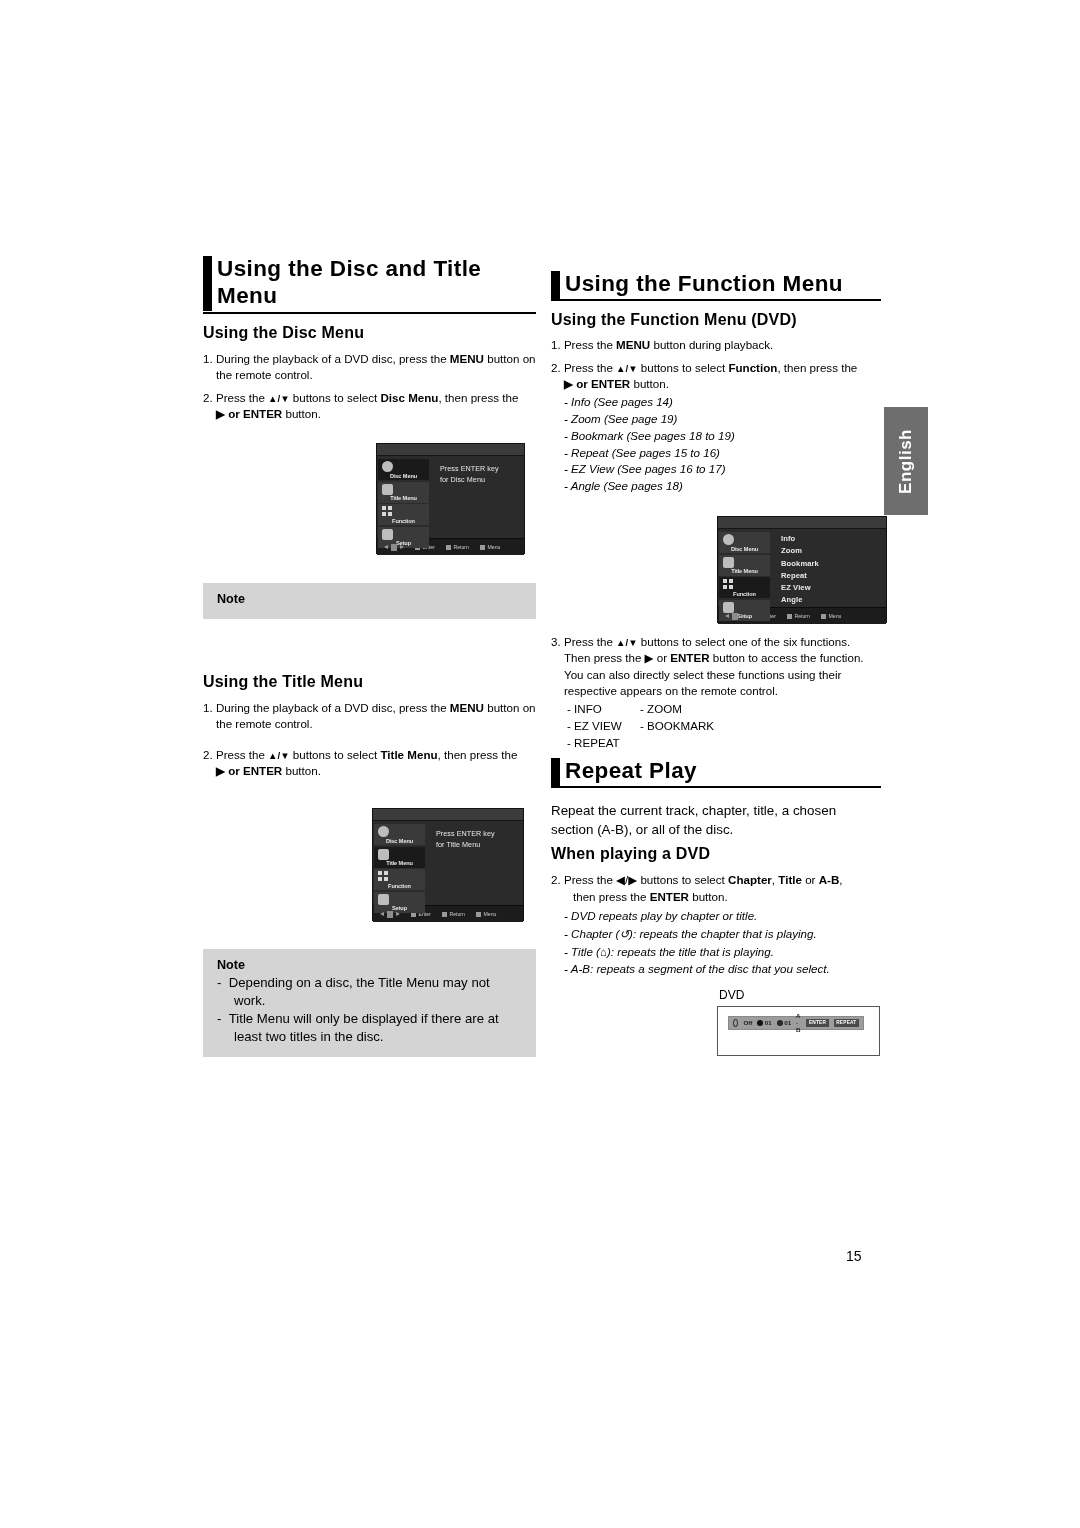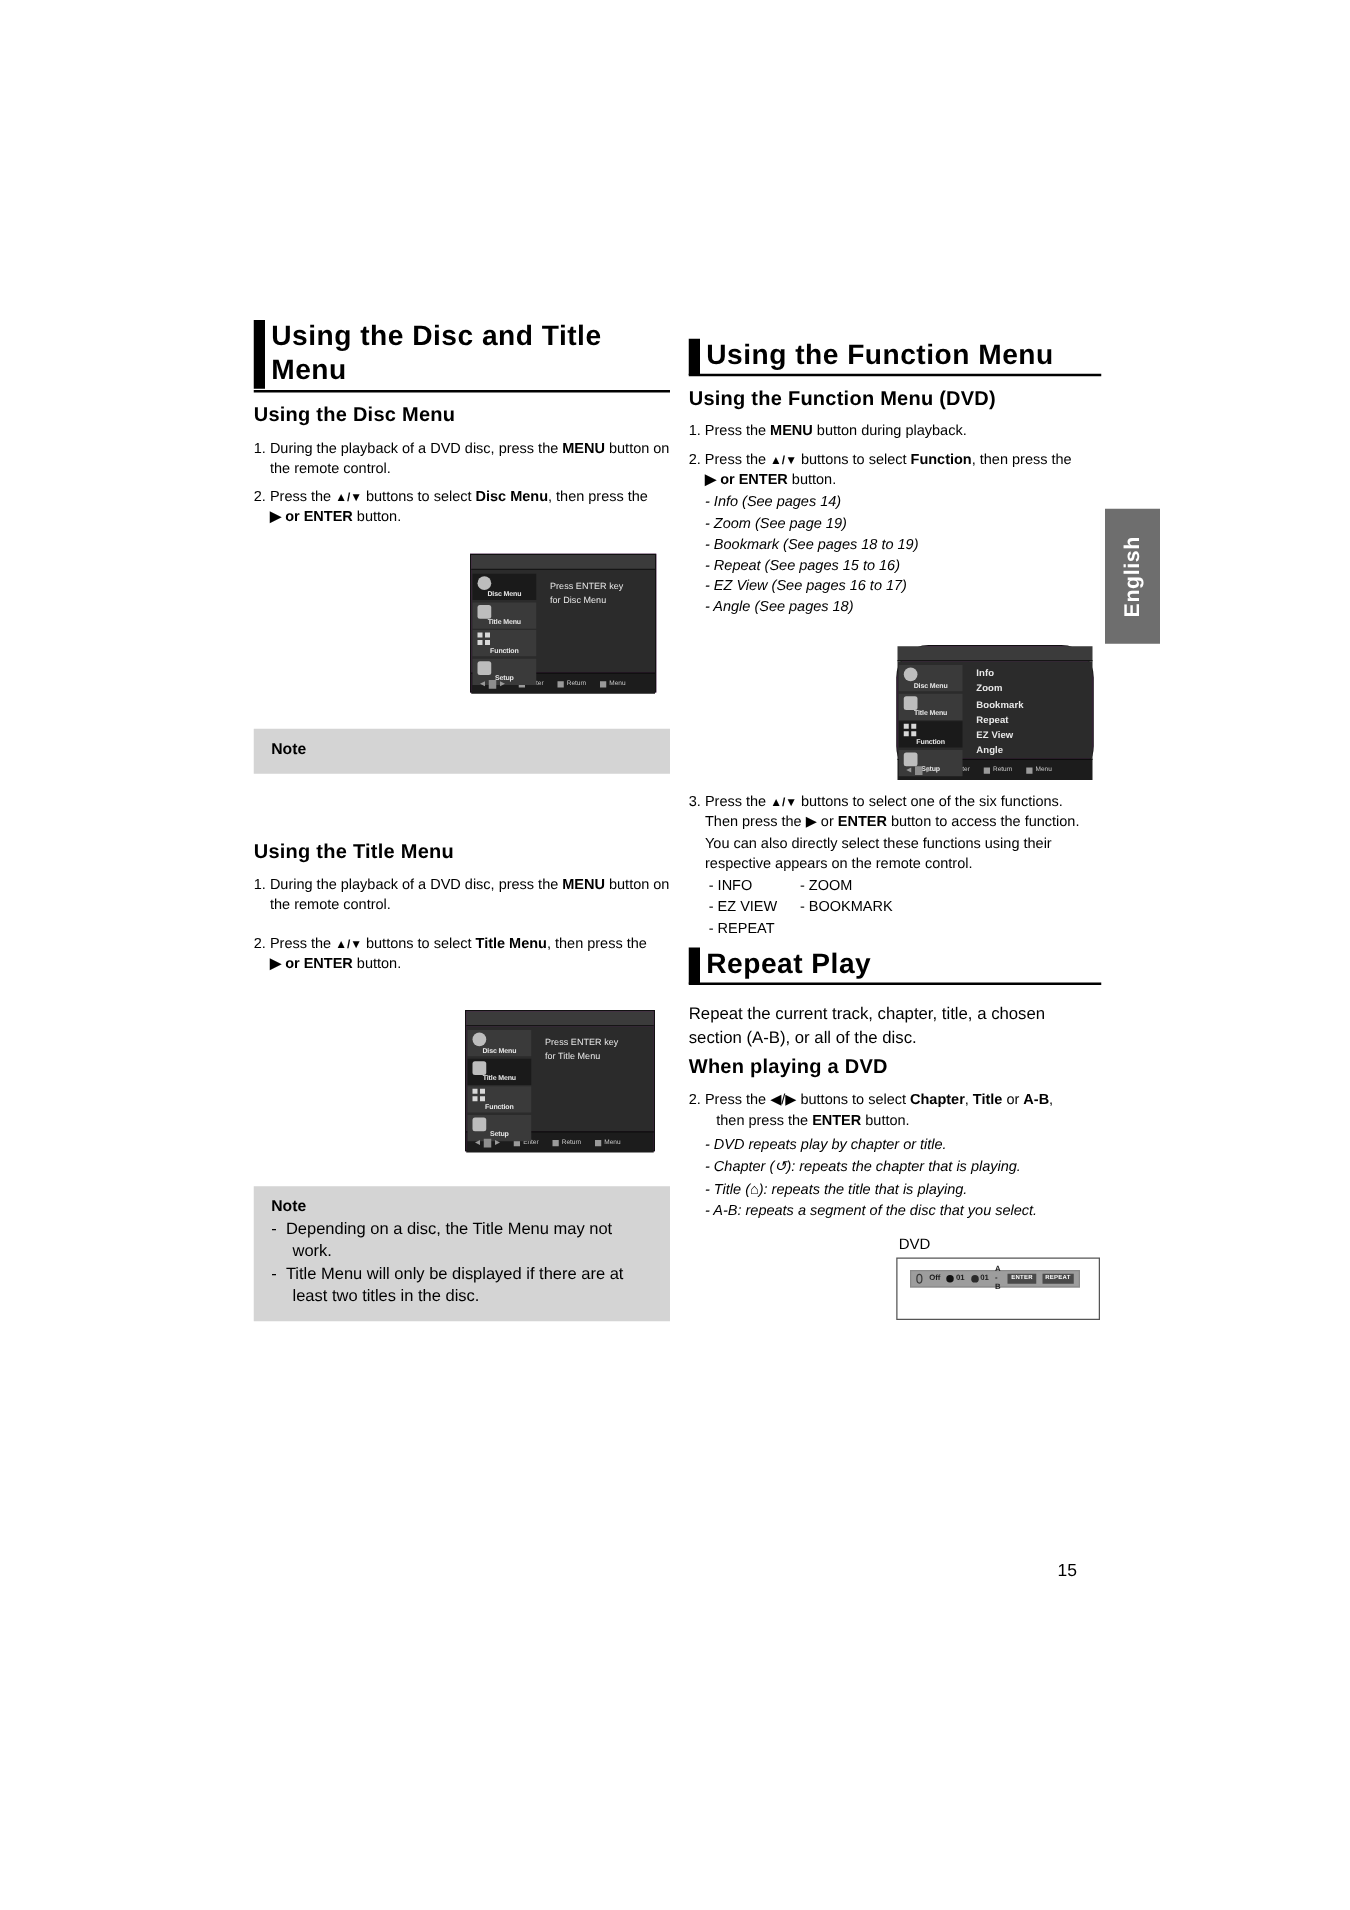--- a/index.html
+++ b/index.html
@@ -61,21 +61,21 @@
   }
   .note-title{font-size:12.6px;font-weight:bold;margin-bottom:2px;}
   .note-item{
     font-size:13.2px;line-height:1.33;
     padding-left:17px;text-indent:-17px;
     margin-bottom:1px;
   }
 
   
   .screen{
-    background:#701a75;
+    background:#fef9c3;
     border:1px solid #111;
     position:relative;
     box-sizing:border-box;
   }
   .screen .topbar{height:11px;background:#3b3b3b;border-bottom:1px solid #151515;}
   .screen .body{display:flex;height:calc(100% - 27px);background:#2b2b2b;}
   .screen .sidebar{width:54px;padding-top:3px;box-sizing:border-box;}
   .sb-item{
     height:21px;margin:0 0 1.5px 1px;width:51px;
     background:#3a3a3a;
@@ -299,21 +299,21 @@
 
     <div class="bullets sub-ind">
       <div>- Info (See pages 14)</div>
       <div>- Zoom (See page 19)</div>
       <div>- Bookmark (See pages 18 to 19)</div>
       <div>- Repeat (See pages 15 to 16)</div>
       <div>- EZ View (See pages 16 to 17)</div>
       <div>- Angle (See pages 18)</div>
     </div>
 
-    <div class="screen" style="position:absolute;left:166px;top:246px;width:158px;height:107px;border-radius:26px;">
+    <div class="screen" style="position:absolute;left:166px;top:246px;width:170px;height:107px;">
       <div class="topbar"></div>
       <div class="body">
         <div class="sidebar">
           <div class="sb-item">
               <span class="sb-ico disc"></span>
               <span>Disc Menu</span>
             </div>
           <div class="sb-item">
               <span class="sb-ico title"></span>
               <span>Title Menu</span>

